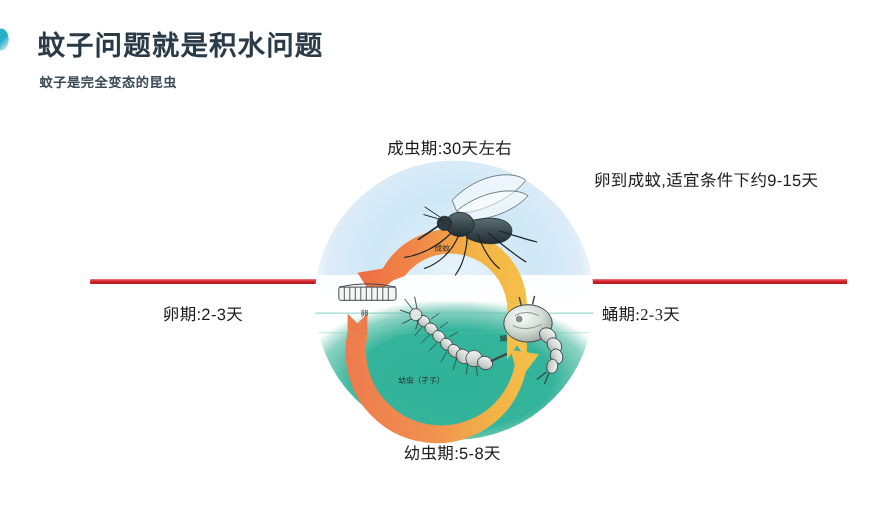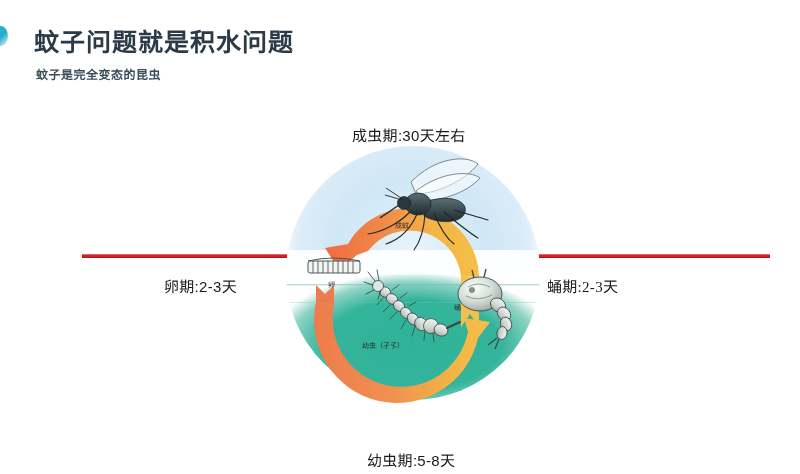--- a/index.html
+++ b/index.html
@@ -78,23 +78,23 @@
     position: absolute;
     font-size: 15px;
     line-height: 20px;
     color: #1a1a1a;
     font-weight: 400;
     white-space: nowrap;
     letter-spacing: .3px;
   }
   #label-adult   { left: 352px; top: 115px; margin-top: 11px; }
   #label-egg2adult { left: 540px; top: 155px; }
-  #label-egg     { left: 164px; top: 277px; }
+  #label-egg     { left: 148px; top: 277px; }
   #label-pupa    { left: 547px; top: 277px; font-family: Liberation Serif, serif; }
-  #label-larva   { left: 367px; top: 403px; margin-top: 48px; }
+  #label-larva   { left: 367px; top: 403px; }
 
   
   #lifecycle-diagram {
     position: absolute;
     left: 282px;
     top: 142px;
     width: 262px;
     height: 262px;
   }
   #lifecycle-diagram svg { display: block; }
@@ -113,20 +113,21 @@
   <div id="accent-mark"></div>
 
   <div id="page-title">蚊子问题就是积水问题</div>
 
   <div id="page-subtitle">蚊子是完全变态的昆虫</div>
 
   <div id="waterline-indicator"></div>
 
   <div class="outer-label" id="label-adult">成虫期:30天左右</div>
 
+  <div class="outer-label" id="label-egg2adult">卵到成蚊,适宜条件下约9-15天</div>
 
   <div class="outer-label" id="label-egg">卵期:2-3天</div>
 
   <div class="outer-label" id="label-pupa">蛹期:2-3天</div>
 
   <div class="outer-label" id="label-larva">幼虫期:5-8天</div>
 
   <div id="lifecycle-diagram">
     <svg width="262" height="262" viewBox="0 0 262 262" xmlns="http://www.w3.org/2000/svg">
       <defs>

